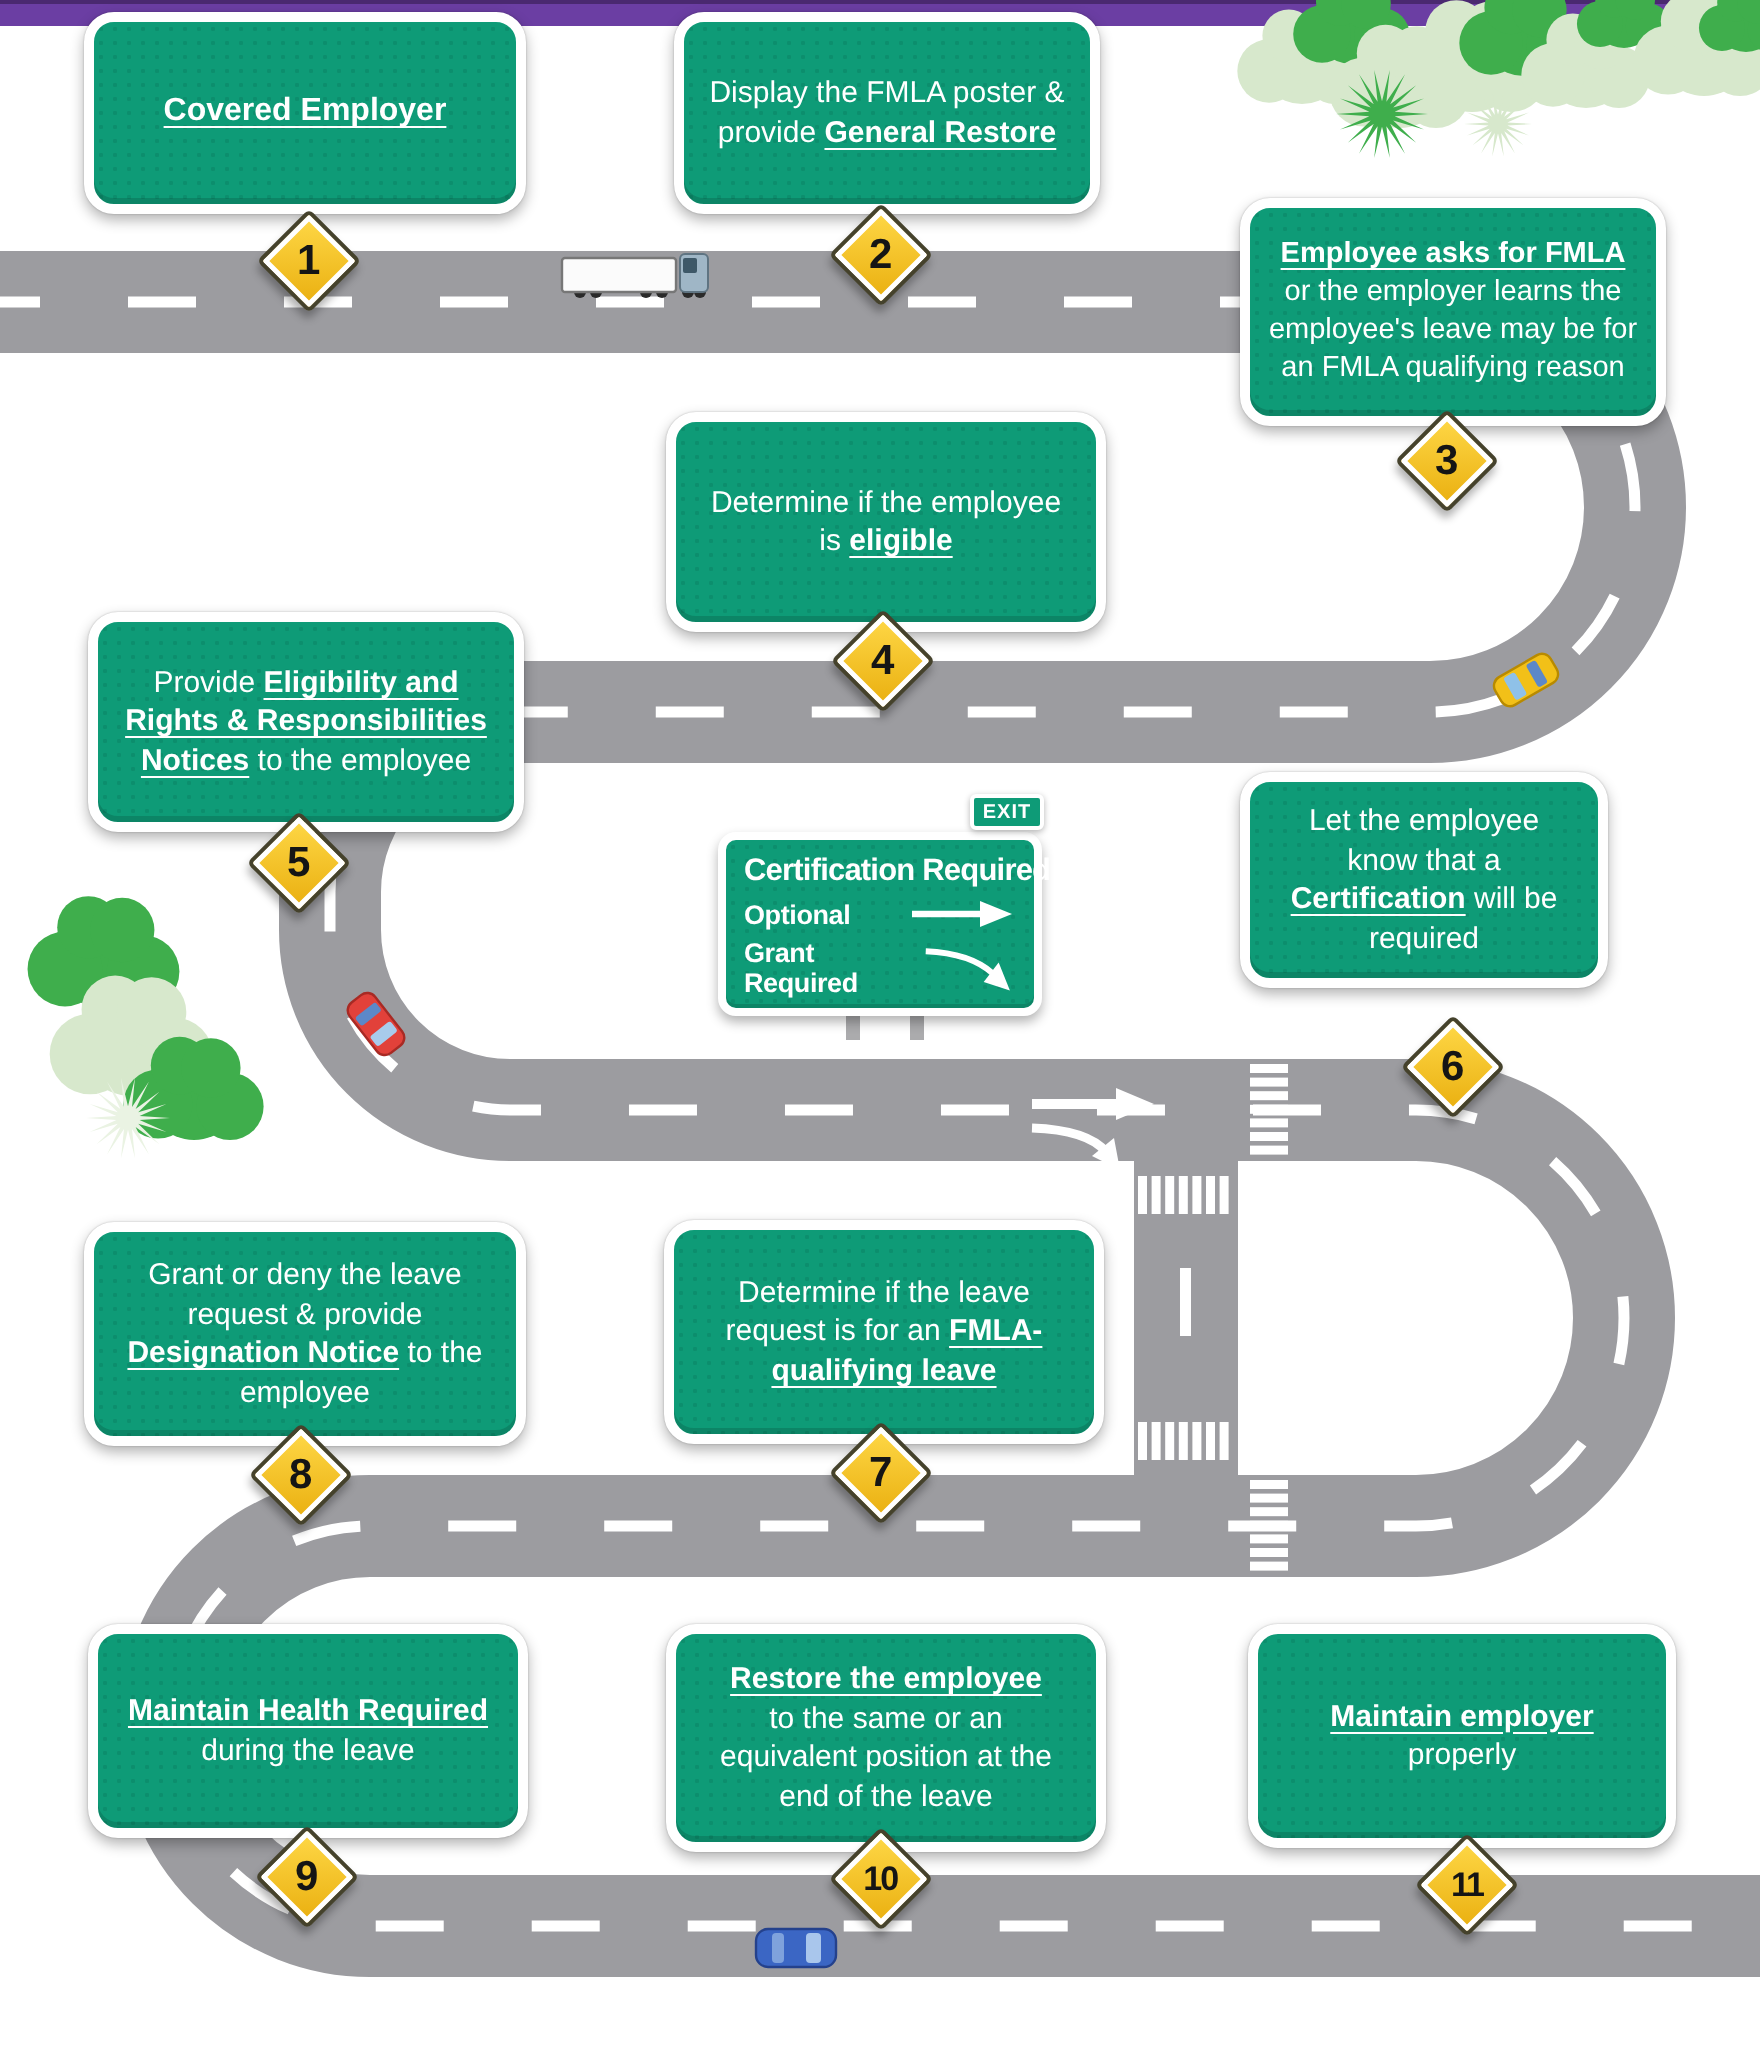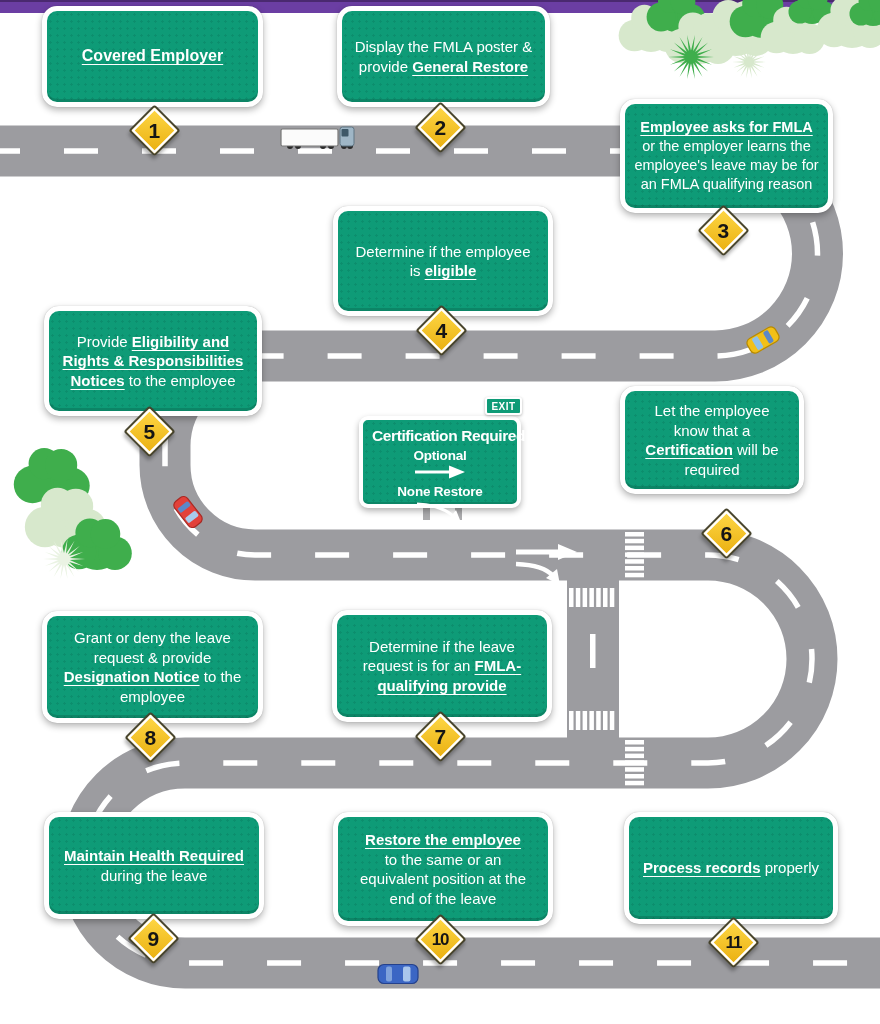--- a/index.html
+++ b/index.html
@@ -41,21 +41,21 @@
             border:2px solid #fff;border-radius:3px;box-sizing:border-box;z-index:13;
             color:#fff;font-weight:bold;font-size:10px;display:flex;align-items:center;justify-content:center;
             box-shadow:0 1px 3px rgba(0,0,0,.3);letter-spacing:.5px;}
   .cert{position:absolute;left:359px;top:416px;width:162px;height:92px;background:var(--green);
         background-image:radial-gradient(rgba(0,50,35,.12) 1px,transparent 1.2px);background-size:7px 7px;
         border:4px solid #fff;border-radius:9px;box-sizing:border-box;z-index:12;
         box-shadow:0 3px 6px rgba(0,0,0,.30),inset 0 -2px 0 rgba(0,0,0,.14);
         color:#fff;padding:7px 9px;}
   .cert-title{font-weight:bold;font-size:15.5px;letter-spacing:-.4px;white-space:nowrap;}
   .cert-row{display:flex;justify-content:space-between;align-items:center;margin-top:3px;
-            font-weight:bold;font-size:13.5px;letter-spacing:-.2px;flex-direction:column;}
+            font-weight:bold;font-size:13.5px;letter-spacing:-.2px;}
   .leg{position:absolute;width:7px;height:15px;background:#ABABAD;z-index:11;}
 </style>
 </head>
 <body>
 
 <div id="stage">
 
   <div class="topbar"></div>
 
   <svg id="scene" width="880" height="1024" viewBox="0 0 880 1024">
@@ -238,49 +238,49 @@
   <div class="sign pad16" style="left:333px;top:206px;width:220px;height:110px">
     <div class="stext"><span>Determine if the employee is </span><span class="lnk">eligible</span><span></span></div>
   </div>
   <div class="sign" style="left:44px;top:306px;width:218px;height:110px">
     <div class="stext"><span>Provide </span><span class="lnk">Eligibility and Rights &amp; Responsibilities Notices</span><span> to the employee</span></div>
   </div>
   <div class="sign pad18" style="left:620px;top:386px;width:184px;height:108px">
     <div class="stext"><span>Let the employee know that a </span><span class="lnk">Certification</span><span> will be required</span></div>
   </div>
   <div class="sign" style="left:332px;top:610px;width:220px;height:112px">
-    <div class="stext"><span>Determine if the leave request is for an </span><span class="lnk">FMLA-qualifying provide</span><span></span></div>
+    <div class="stext"><span>Determine if the leave request is for an </span><span class="lnk">FMLA-qualifying leave</span><span></span></div>
   </div>
   <div class="sign" style="left:42px;top:611px;width:221px;height:112px">
     <div class="stext"><span>Grant or deny the leave request &amp; provide </span><span class="lnk">Designation Notice</span><span> to the employee</span></div>
   </div>
   <div class="sign" style="left:44px;top:812px;width:220px;height:107px">
     <div class="stext"><span></span><span class="lnk">Maintain Health Required</span><span> during the leave</span></div>
   </div>
   <div class="sign" style="left:333px;top:812px;width:220px;height:114px">
     <div class="stext"><span></span><span class="lnk blk">Restore the employee</span><span> to the same or an equivalent position at the end of the leave</span></div>
   </div>
   <div class="sign" style="left:624px;top:812px;width:214px;height:112px">
-    <div class="stext"><span></span><span class="lnk">Process records</span><span> properly</span></div>
+    <div class="stext"><span></span><span class="lnk">Maintain employer</span><span> properly</span></div>
   </div>
 
   <div class="leg" style="left:423px;top:505px"></div>
   <div class="leg" style="left:455px;top:505px"></div>
   <div class="exit-tab">EXIT</div>
   <div class="cert">
     <div class="cert-title">Certification Required</div>
     <div class="cert-row">
       <span>Optional</span>
       <svg width="54" height="18" viewBox="0 0 54 18">
         <path d="M2 9 H38" stroke="#fff" stroke-width="3.2" fill="none"></path>
         <polygon points="52,9 36,2.5 36,15.5" fill="#fff"></polygon>
       </svg>
     </div>
     <div class="cert-row">
-      <span>None Restore</span>
+      <span>Grant Required</span>
       <svg width="50" height="28" viewBox="0 0 50 28">
         <path d="M2 5 Q 26 6 38 17" stroke="#fff" stroke-width="3.2" fill="none"></path>
         <polygon points="47,26 33,21.5 41,11" fill="#fff"></polygon>
       </svg>
     </div>
   </div>
 
   <div class="dm" style="left:136px;top:112px">
       <span>1</span>
     </div>

